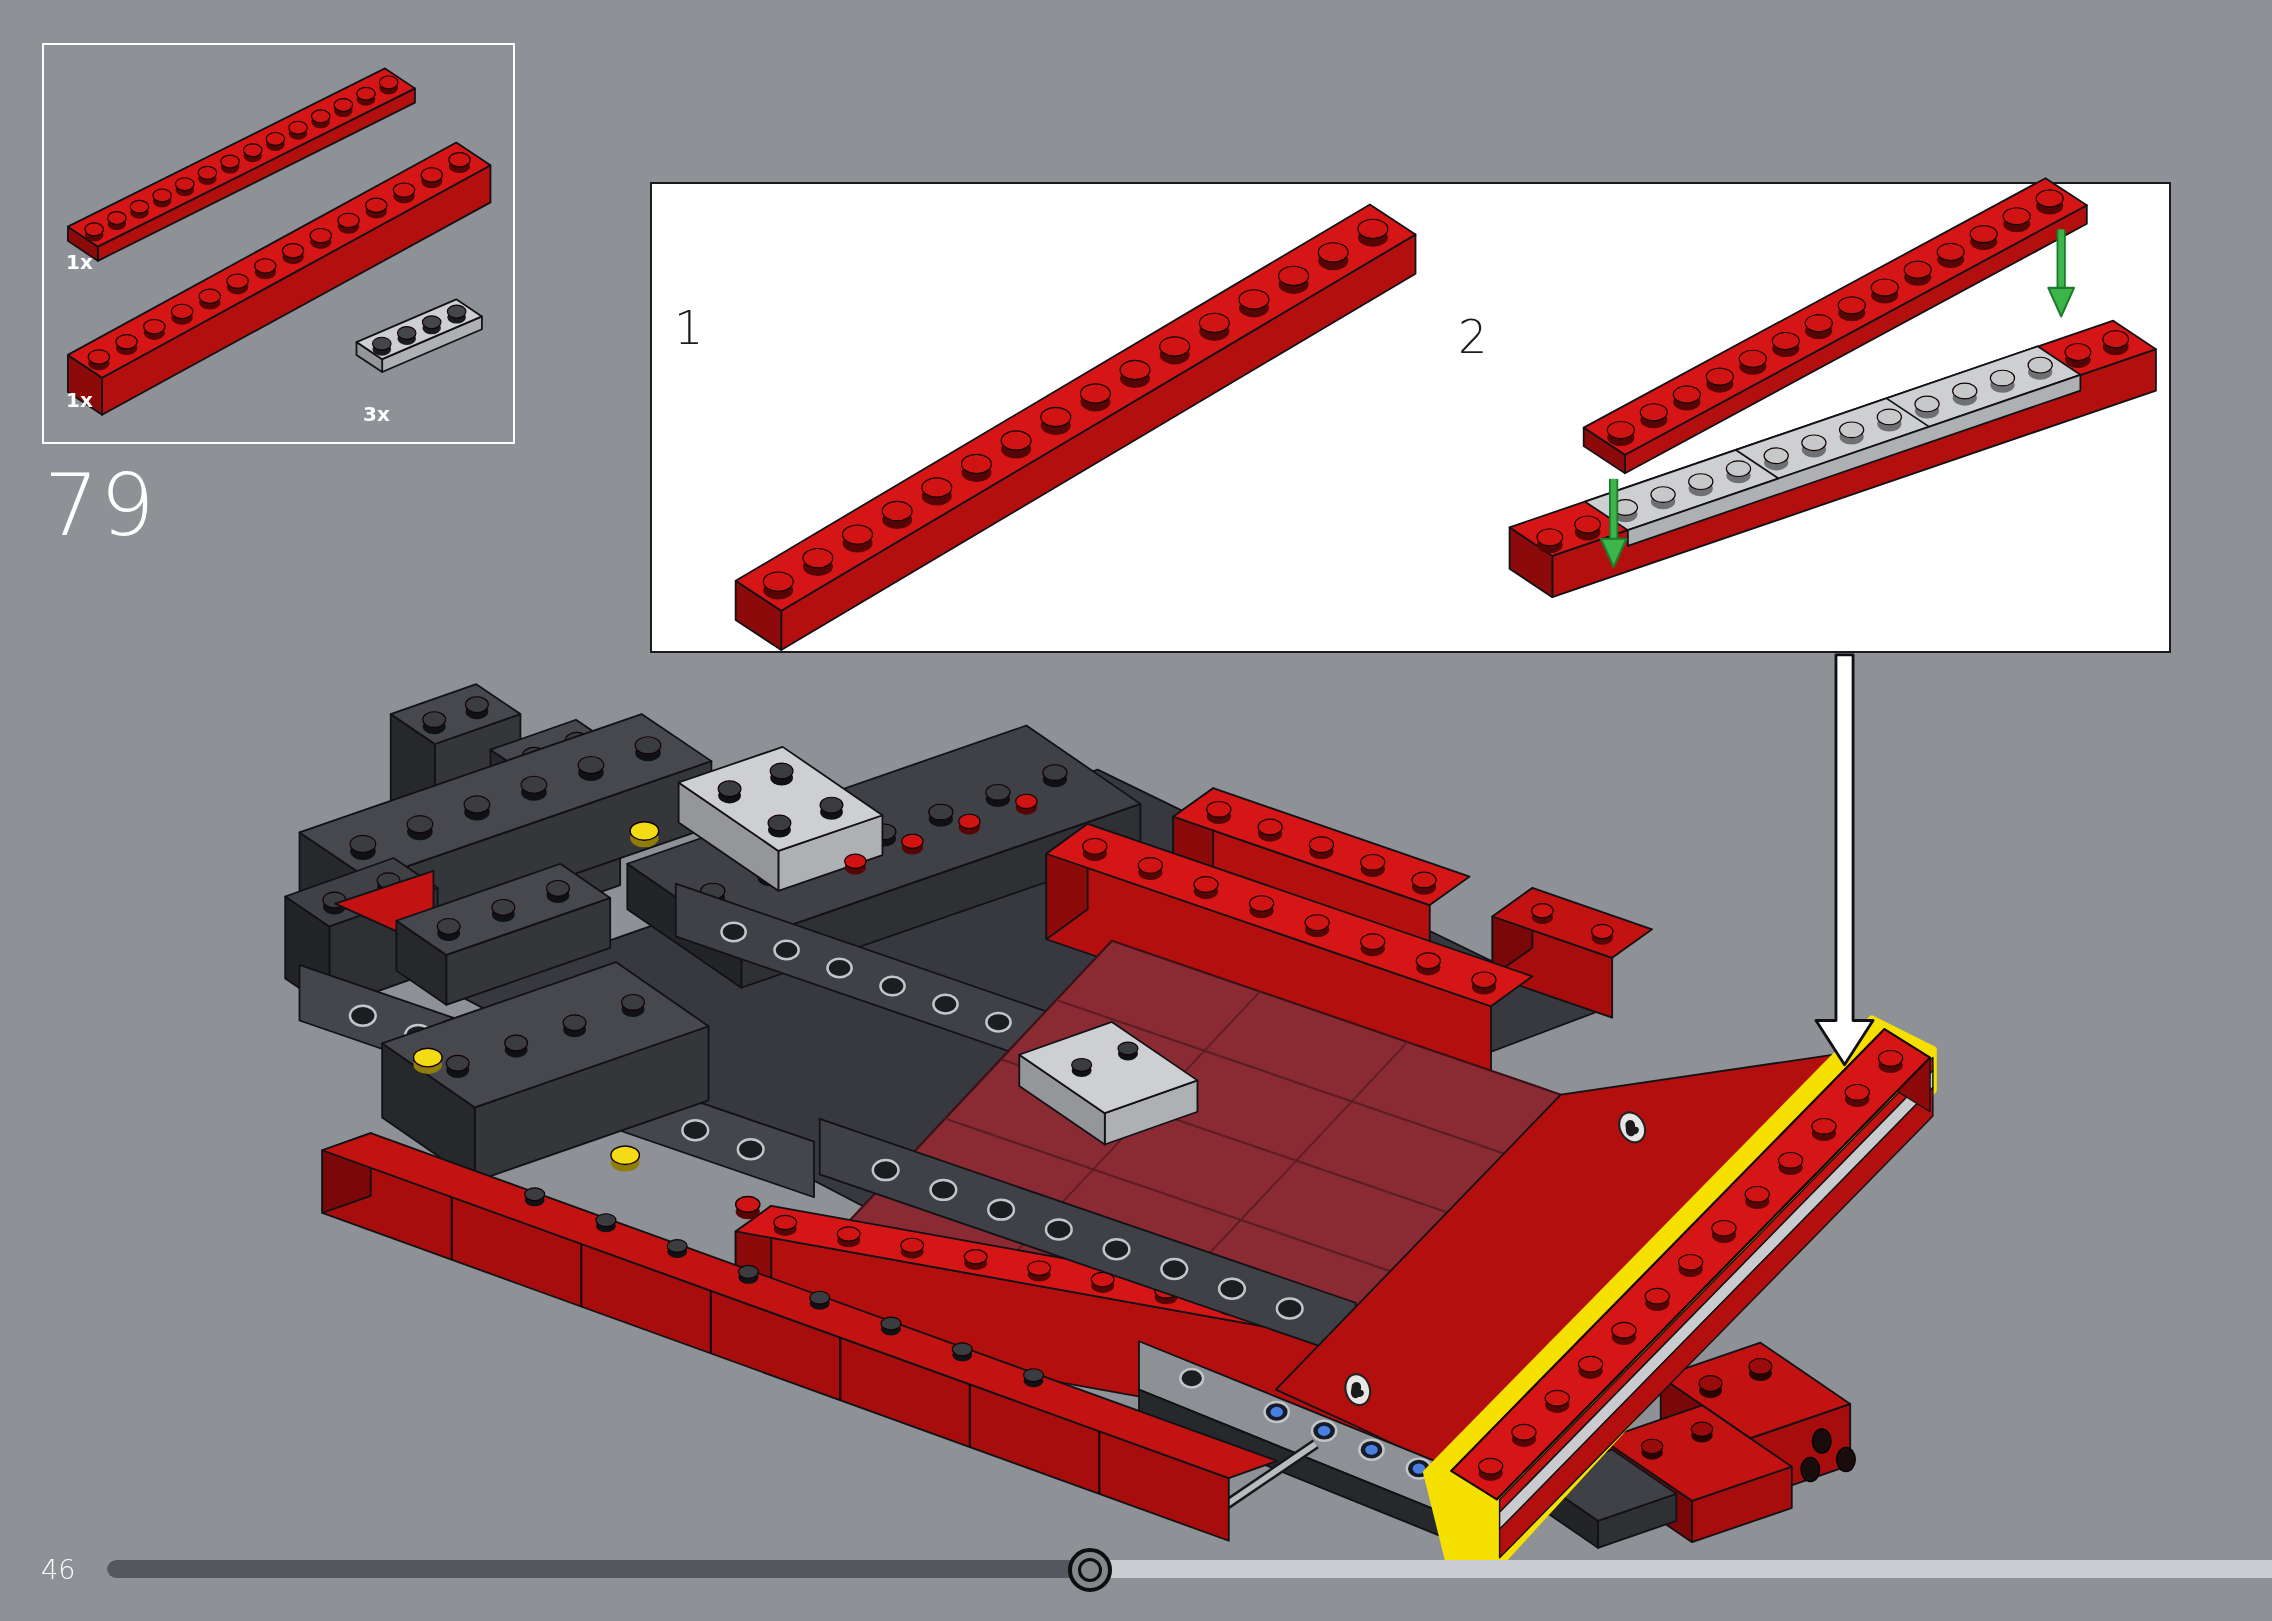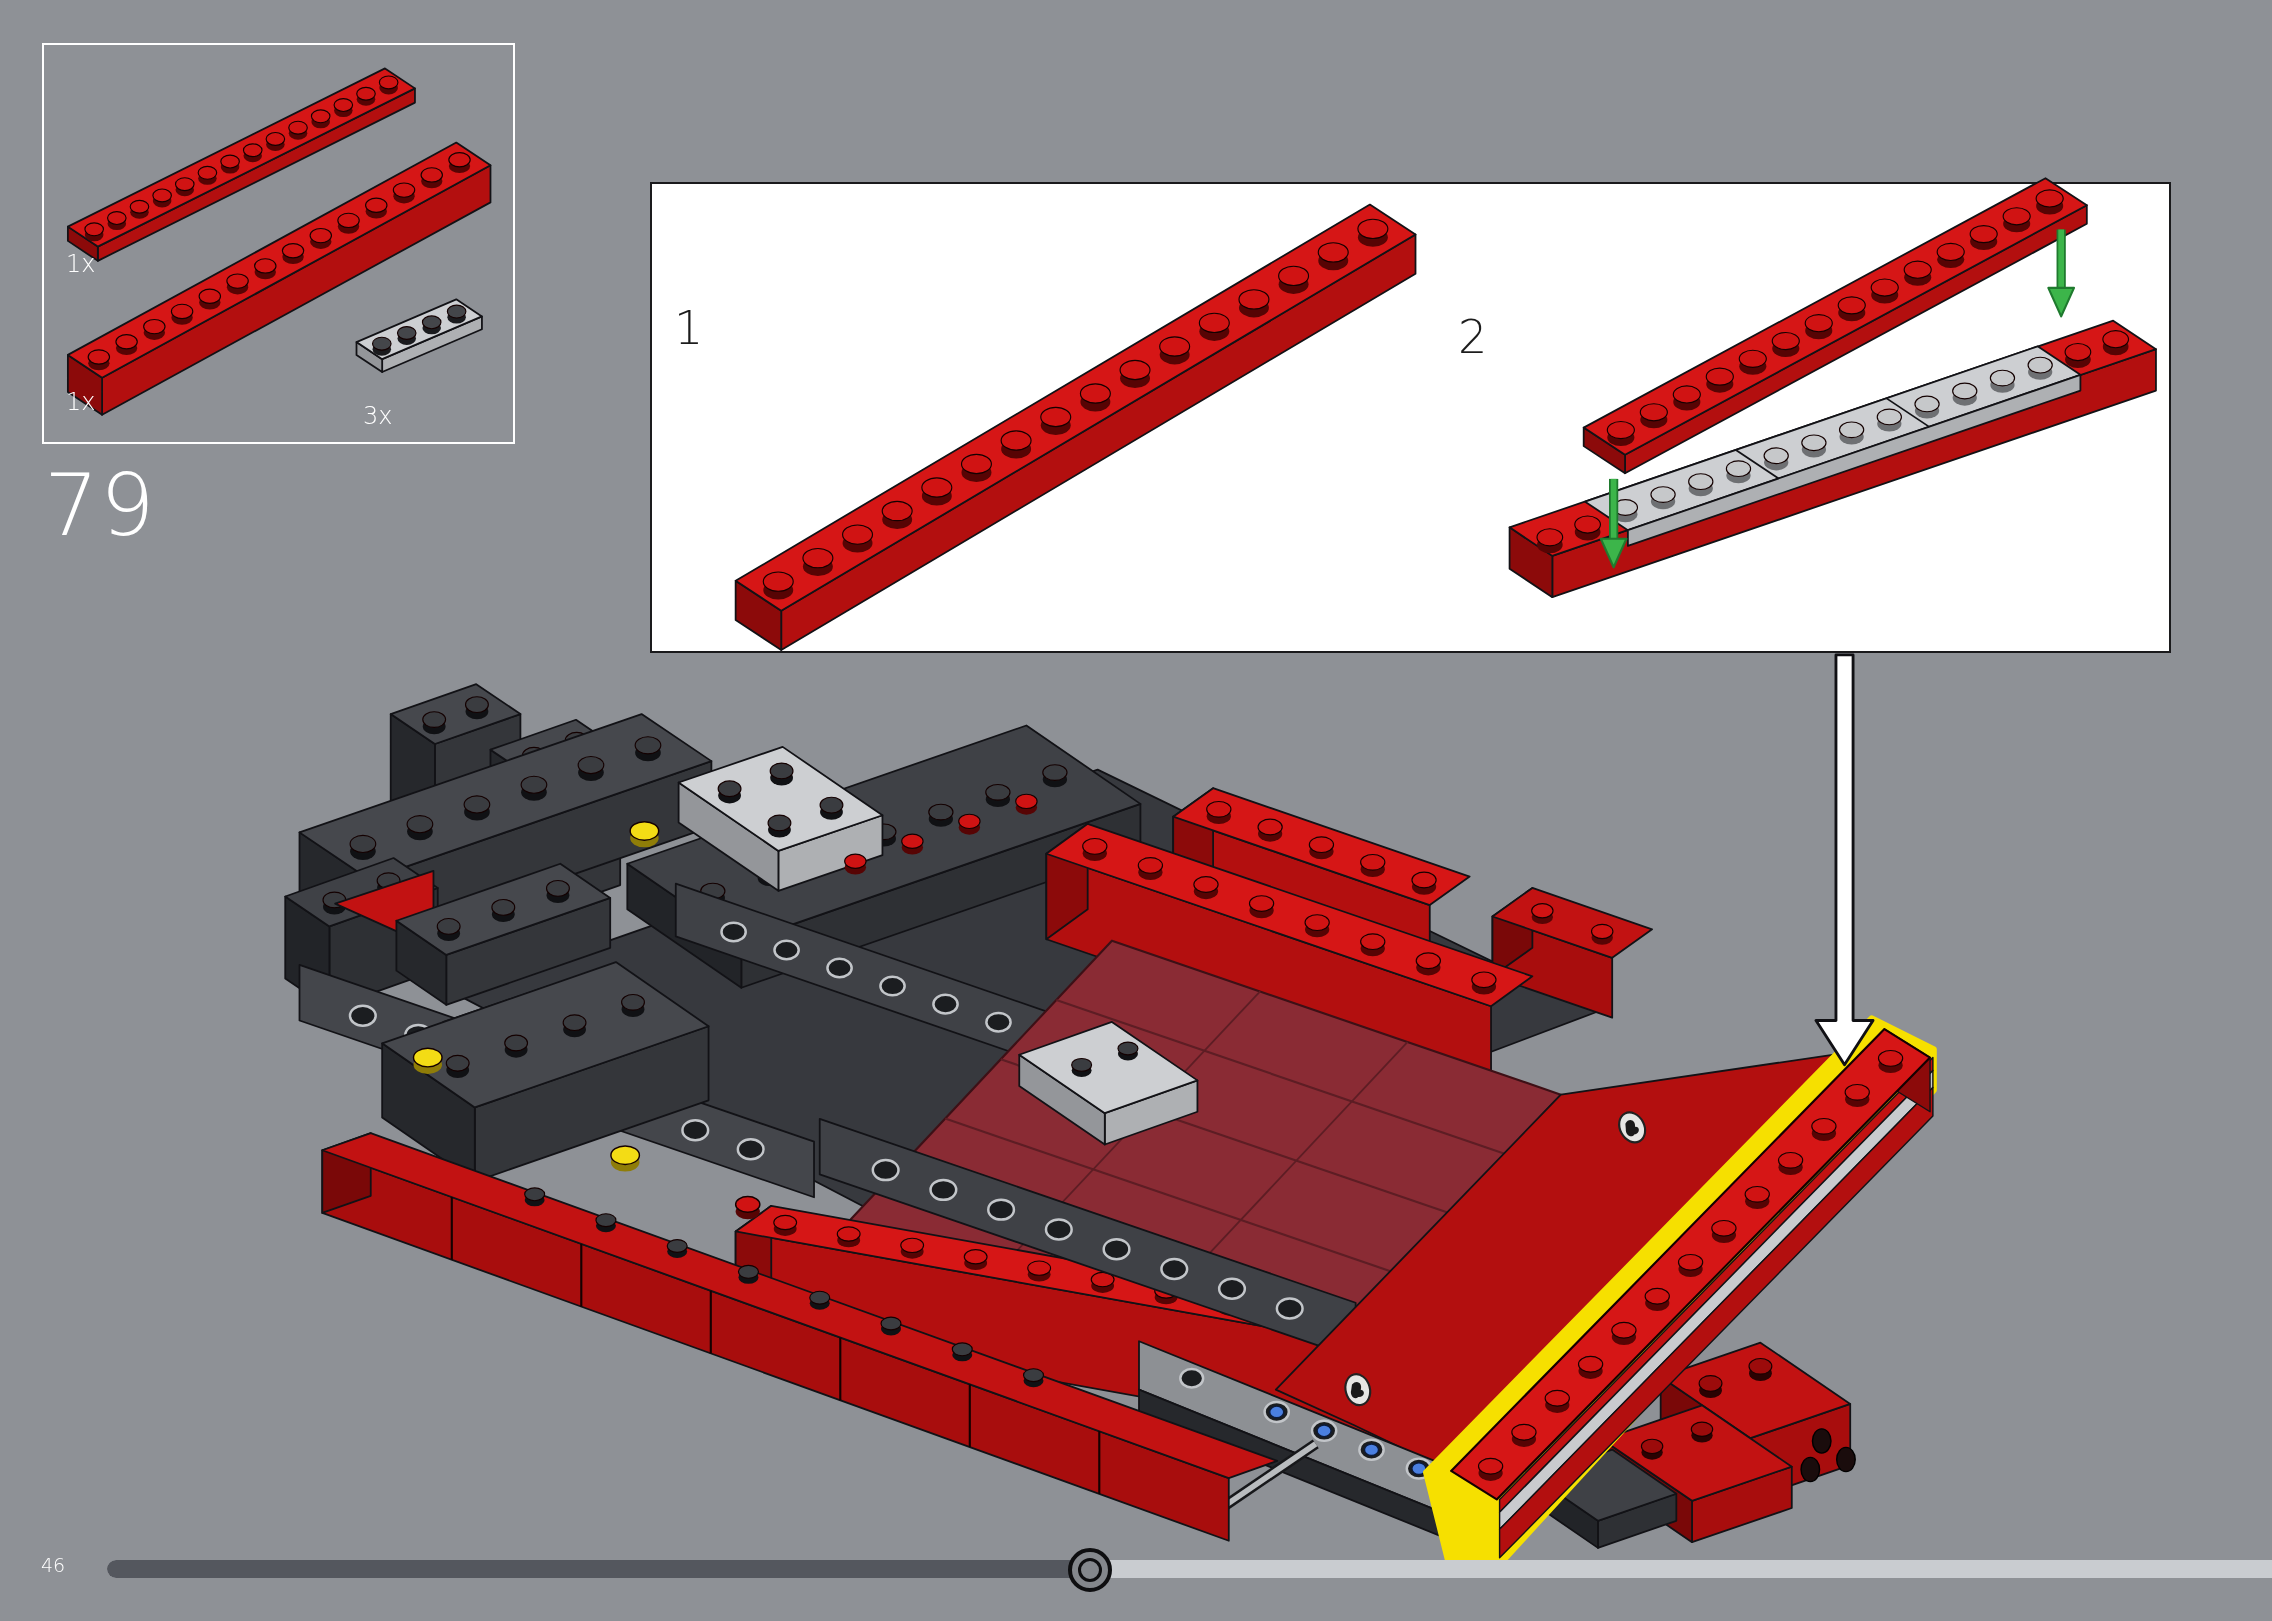--- a/index.html
+++ b/index.html
@@ -4,24 +4,24 @@
 <style>
   html,body{margin:0;padding:0;background:#8e9196;}
   .stage{position:relative;width:2273px;height:1622px;background:#8e9196;overflow:hidden;
          font-family:"DejaVu Sans",sans-serif;}
   .abs{position:absolute;}
   .parts-panel{left:42px;top:43px;width:469px;height:397px;border:2.9px solid #ffffff;z-index:1;}
   .callout-box{left:650px;top:182px;width:1521px;height:471px;background:#ffffff;
                border:2.1px solid #1a1a1c;box-sizing:border-box;z-index:1;}
   #gfx{left:0;top:0;z-index:2;pointer-events:none;}
   .lbl{z-index:3;color:#ffffff;font-weight:300;line-height:1;}
-  .qty{font-size:24px;}
+  .qty{font-size:20px;font-weight:bold;}
   .step-num{left:44px;top:462px;font-size:86px;letter-spacing:1.4px;font-weight:200;}
   .sub-num{z-index:3;color:#1c1c1c;font-size:46px;font-weight:300;line-height:1;}
-  .page-num{left:41px;top:1556px;font-size:19px;font-weight:200;z-index:3;}
+  .page-num{left:41px;top:1556px;font-size:27px;font-weight:200;z-index:3;}
   .track{left:107px;top:1560px;width:2166px;height:18px;background:#c9ccd0;
          border-radius:9.3px 0 0 9.3px;z-index:3;}
   .fill{left:107px;top:1560px;width:982px;height:18px;background:#54575e;
         border-radius:9.3px 0 0 9.3px;z-index:4;}
   .knob{left:1068px;top:1548px;width:36px;height:36px;border-radius:50%;
         background:#84878c;border:4.3px solid #0e0e10;z-index:5;display:flex;
         align-items:center;justify-content:center;}
   .knob-inner{width:18.5px;height:18.5px;border-radius:50%;border:3.6px solid #0e0e10;}
   .model-hit{left:235px;top:663px;width:1746px;height:884px;z-index:6;}
 </style>

